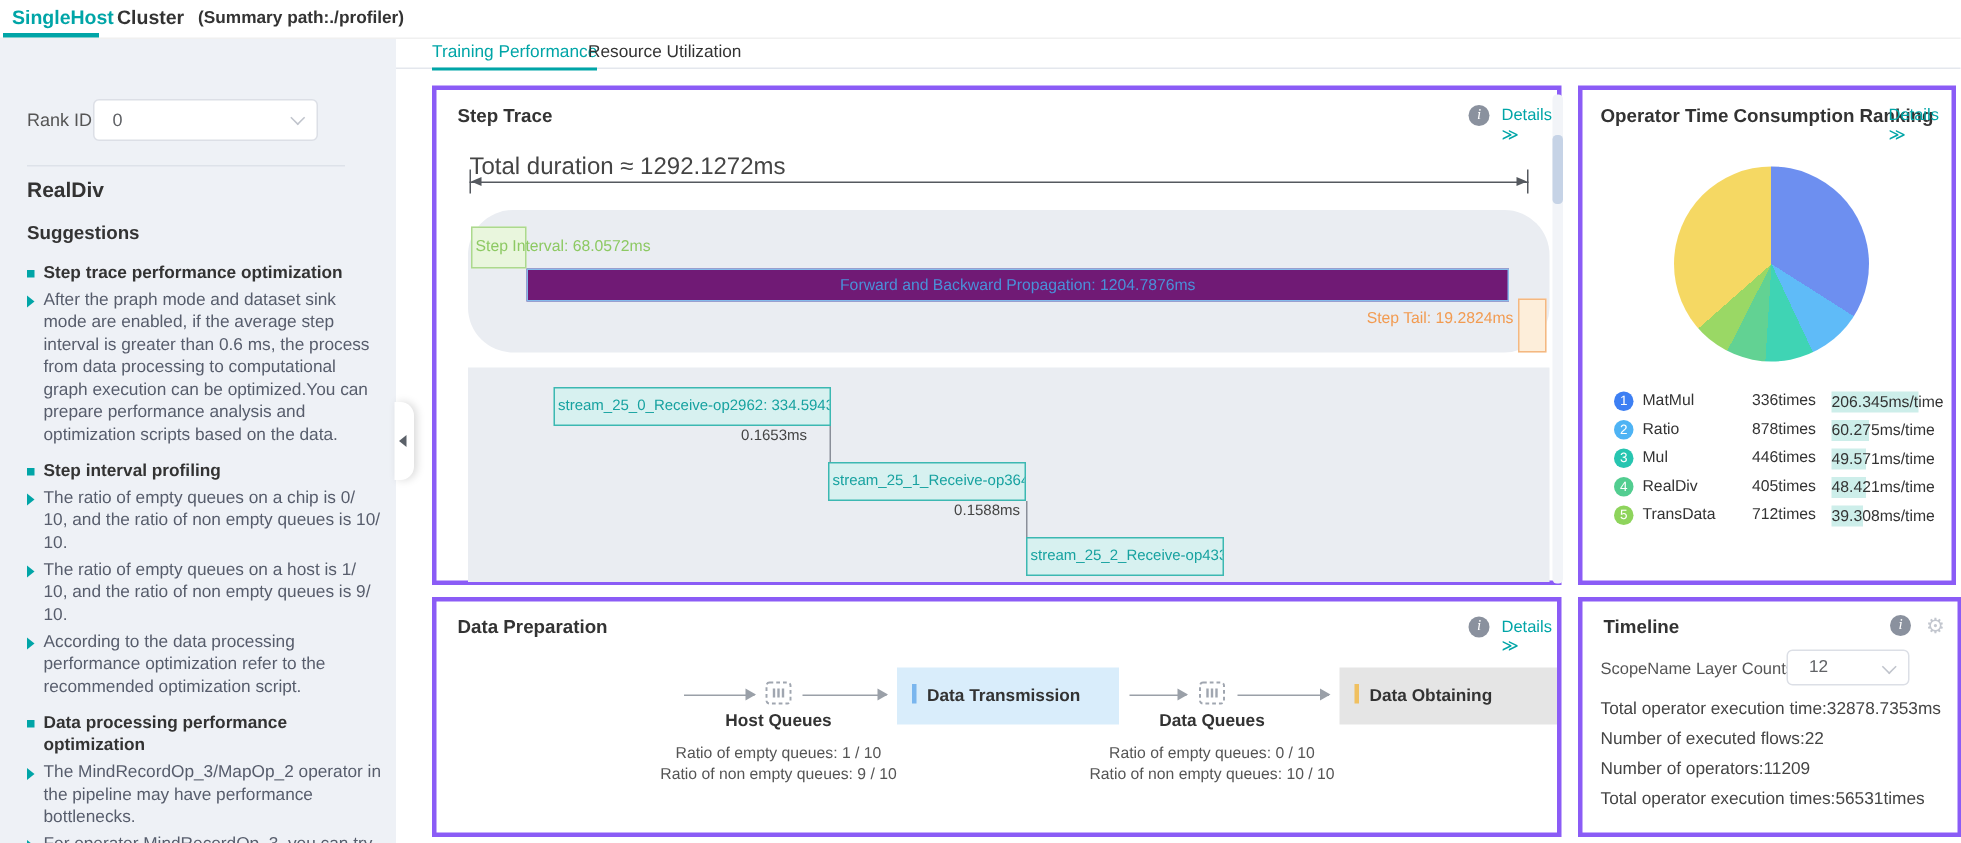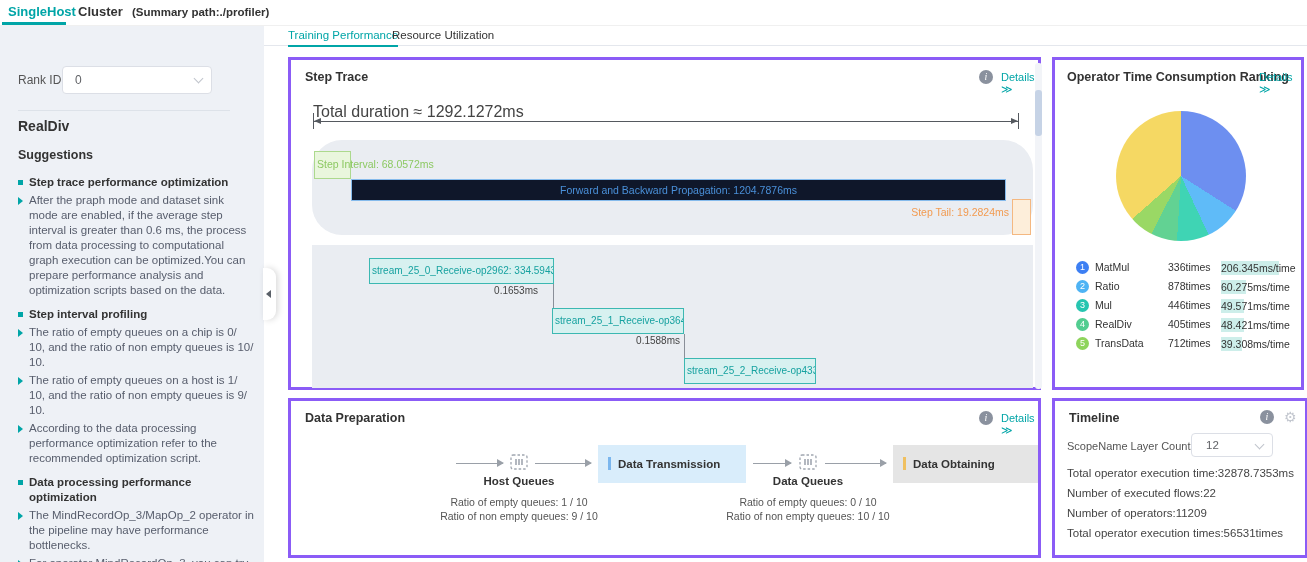--- a/index.html
+++ b/index.html
@@ -66,21 +66,21 @@
   #st-arrow .tick { position:absolute; top:0; width:1px; height:16px; background:#55595f; }
   #st-arrow .tick.r { right:0; }
   #st-arrow .ah { position:absolute; top:5px; width:0; height:0; border-top:3.5px solid transparent; border-bottom:3.5px solid transparent; }
   #st-arrow .ah.l { left:1px; border-right:7px solid #55595f; }
   #st-arrow .ah.r { right:1px; border-left:7px solid #55595f; }
   .st-gray { position:absolute; left:21px; width:721px; background:#eaedf2; }
   #st-row1 { top:80px; height:95px;border-radius:30px; }
   #st-row2 { top:185px; height:143px; overflow:hidden; }
   #box-interval { position:absolute; left:2px; top:11px; width:37px; height:28px; background:#e9f6dd; border:1px solid #acd98d; }
   #lbl-interval { position:absolute; left:5px; top:18px; font-size:10.5px; color:#8dc963; white-space:nowrap; }
-  #box-fpbp { position:absolute; left:39px; top:39px; width:655px; height:22px; background:#0f172a; border:1px solid #86bbec;
+  #box-fpbp { position:absolute; left:39px; top:39px; width:655px; height:22px; background:#701a75; border:1px solid #86bbec;
               font-size:10.5px; color:#4a90d9; text-align:center; line-height:20px; white-space:nowrap; overflow:hidden; }
   #box-tail { position:absolute; left:700px; top:59px; width:19px; height:36px; background:#fdeeda; border:1px solid #f4b881; }
   #lbl-tail { position:absolute; right:24px; top:66px; font-size:10.5px; color:#f29b51; white-space:nowrap; }
   .stream-box { position:absolute; height:26px; background:#d7f1f0; border:1px solid #3cb8b2; font-size:10px; color:#17a2a0;
                 text-align:center; line-height:24px; white-space:nowrap; overflow:hidden; padding:0 2px; }
   #stream-0 { left:57px;  top:13px;  width:185px; }
   #stream-1 { left:240px; top:63px;  width:132px; }
   #stream-2 { left:372px; top:113px; width:132px; }
   .gap-line { position:absolute; width:1px; height:25px; background:#8a8f99; }
   #gapline-0 { left:241px; top:39px; }

